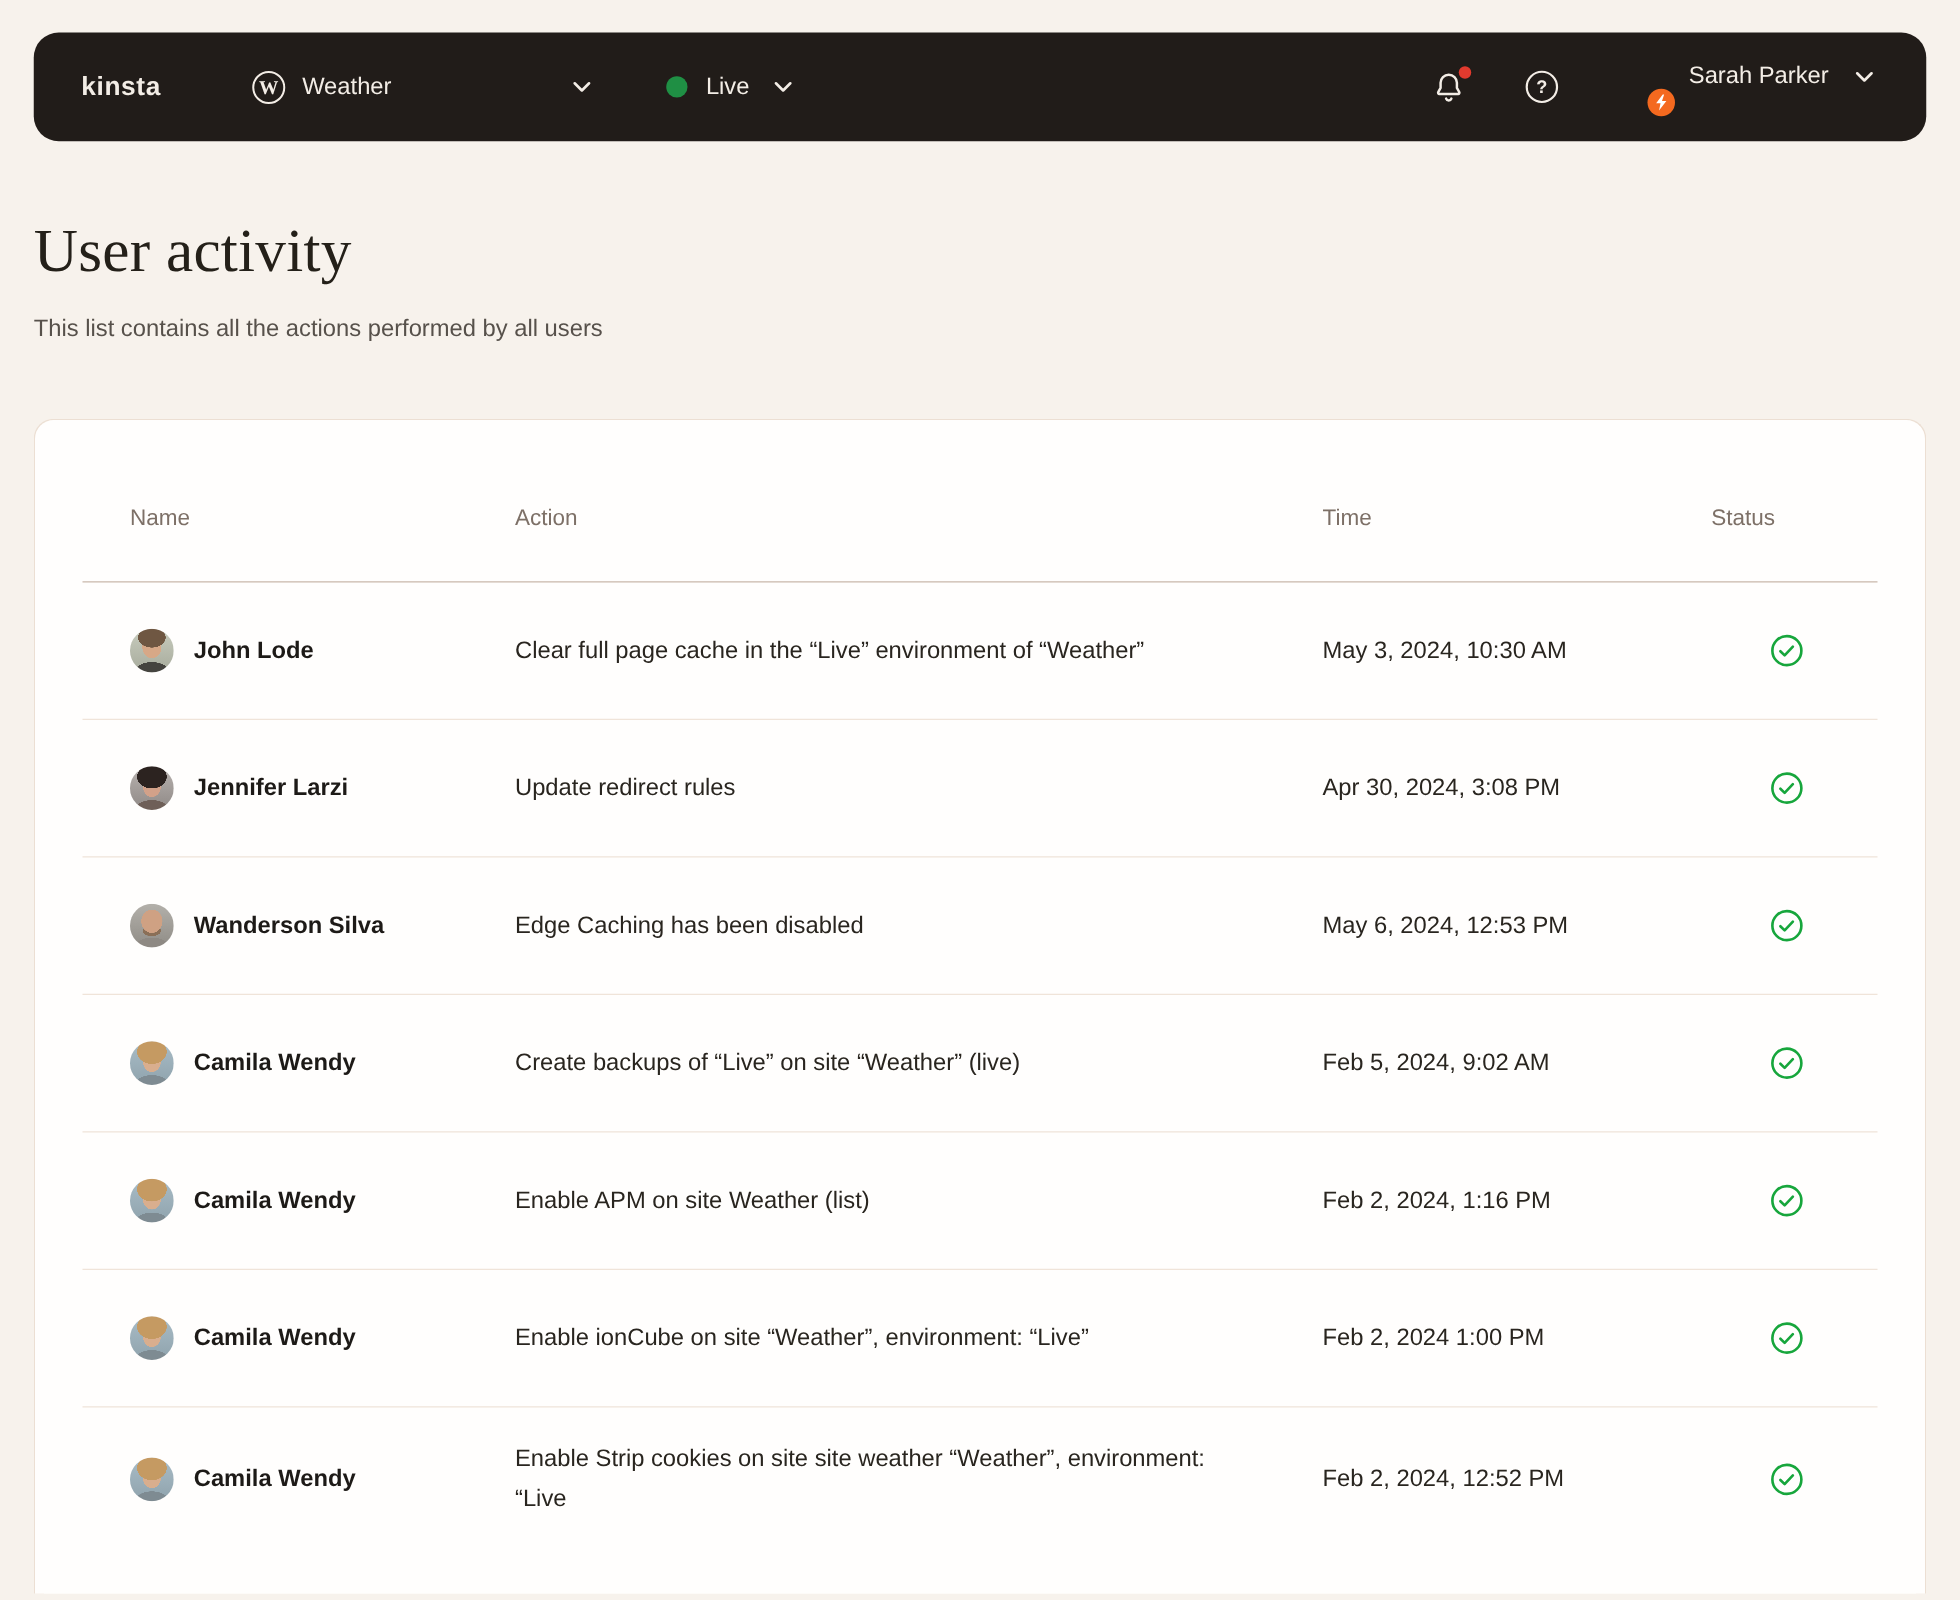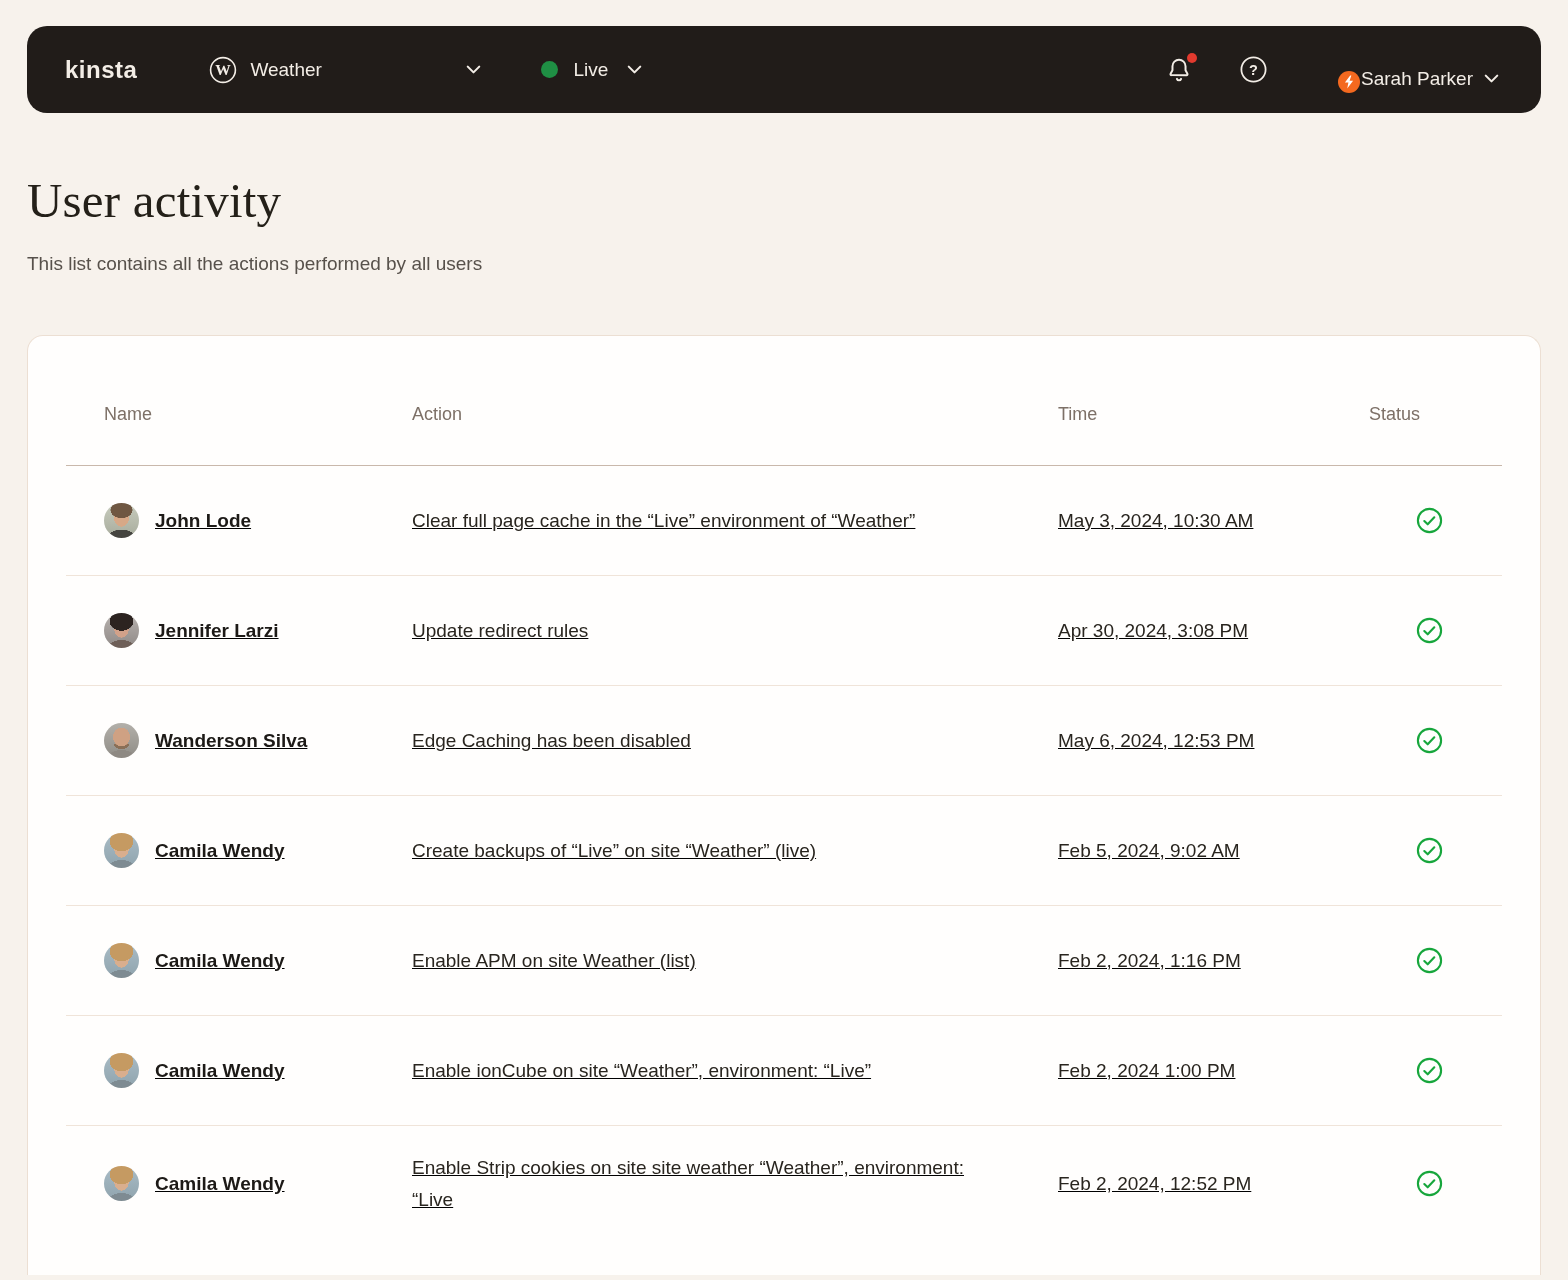--- a/index.html
+++ b/index.html
@@ -19,31 +19,31 @@
     --name-color:#1d1a17;
     --body-text:#29251f;
   }
   *{box-sizing:border-box;}
   html,body{margin:0;padding:0;}
   body{font-family:"Liberation Sans",sans-serif;background:var(--page-bg);}
   .screen{width:1568px;height:1280px;background:var(--page-bg);padding:26px 27px 0 27px;overflow:hidden;position:relative;}
 
   
   .navbar{height:87px;background:var(--navbar-bg);border-radius:20px;display:flex;align-items:center;padding:0 38px;color:var(--nav-text);}
-  .brand{font-size:24px;font-weight:700;letter-spacing:.5px;color:var(--nav-text);cursor:pointer;text-align:right;}
+  .brand{font-size:21px;font-weight:700;letter-spacing:.5px;color:var(--nav-text);cursor:pointer;text-align:right;}
   .site-selector{margin-left:72px;width:276px;display:flex;align-items:center;gap:13px;cursor:pointer;}
   .site-selector .chev{margin-left:auto;}
   .env-selector{margin-left:56px;display:flex;align-items:center;gap:15px;cursor:pointer;}
   .env-dot{width:17px;height:17px;border-radius:50%;background:var(--live-green);}
   .nav-label{font-size:19px;color:var(--nav-text);}
   .chev{display:flex;color:var(--nav-text);}
   .nav-right{margin-left:auto;display:flex;align-items:center;gap:46px;}
   .icon-btn{position:relative;display:flex;align-items:center;justify-content:center;cursor:pointer;color:var(--nav-text);}
   .notif-dot{position:absolute;top:-3px;right:-4px;width:10px;height:10px;border-radius:50%;background:var(--notification-red);}
-  .user-menu{display:flex;align-items:flex-end;gap:7px;cursor:pointer;}
+  .user-menu{display:flex;align-items:flex-start;gap:17px;cursor:pointer;}
   .user-avatar-wrap{position:relative;width:40px;height:40px;}
   .bolt-badge{position:absolute;right:-6px;bottom:-3px;width:22px;height:22px;border-radius:50%;background:var(--badge-orange);display:flex;align-items:center;justify-content:center;}
   .user-name{font-size:19px;color:var(--nav-text);}
 
   
   .avatar{border-radius:50%;flex:none;overflow:hidden;}
   .avatar.sz35{width:35px;height:35px;}
   .avatar.sz40{width:40px;height:40px;}
   .av-john{background:
     radial-gradient(ellipse 52% 38% at 50% 20%, #6f5742 0 60%, transparent 61%),
@@ -73,21 +73,21 @@
 
   
   .page-title{font-family:Liberation Serif, serif;font-weight:400;font-size:49px;line-height:1;color:var(--title-color);margin:63px 0 0 0;letter-spacing:.2px;}
   .page-subtitle{font-size:19px;color:var(--subtitle-color);margin:28px 0 0 0;}
 
   
   .card{margin-top:60px;background:#fffefd;border:1px solid var(--card-border);border-radius:16px 16px 0 0;border-bottom:none;height:940px;overflow:hidden;}
   .thead,.trow{display:grid;grid-template-columns:308px 646px 311px 1fr;align-items:center;margin:0 38px;padding-left:38px;}
   .thead{height:130px;padding-top:28px;border-bottom:1px solid var(--header-divider);}
   .th{font-size:18px;color:var(--col-header-color);}
-  .trow{min-height:110px;padding-top:26px;padding-bottom:26px;border-bottom:1px solid var(--row-divider);text-decoration:underline;}
+  .trow{min-height:110px;padding-top:26px;padding-bottom:26px;border-bottom:1px solid var(--row-divider);}
   .trow:last-child{border-bottom:none;}
   .cell-name{display:flex;align-items:center;gap:16px;}
   .person-name{font-size:19px;font-weight:700;color:var(--name-color);}
   .cell-action{font-size:19px;line-height:1.68;color:var(--body-text);padding-right:60px;}
   .cell-time{font-size:19px;color:var(--body-text);}
   .cell-status{display:flex;align-items:center;}
   .cell-status svg{margin-left:47px;}
 </style>
 </head>
 <body>

